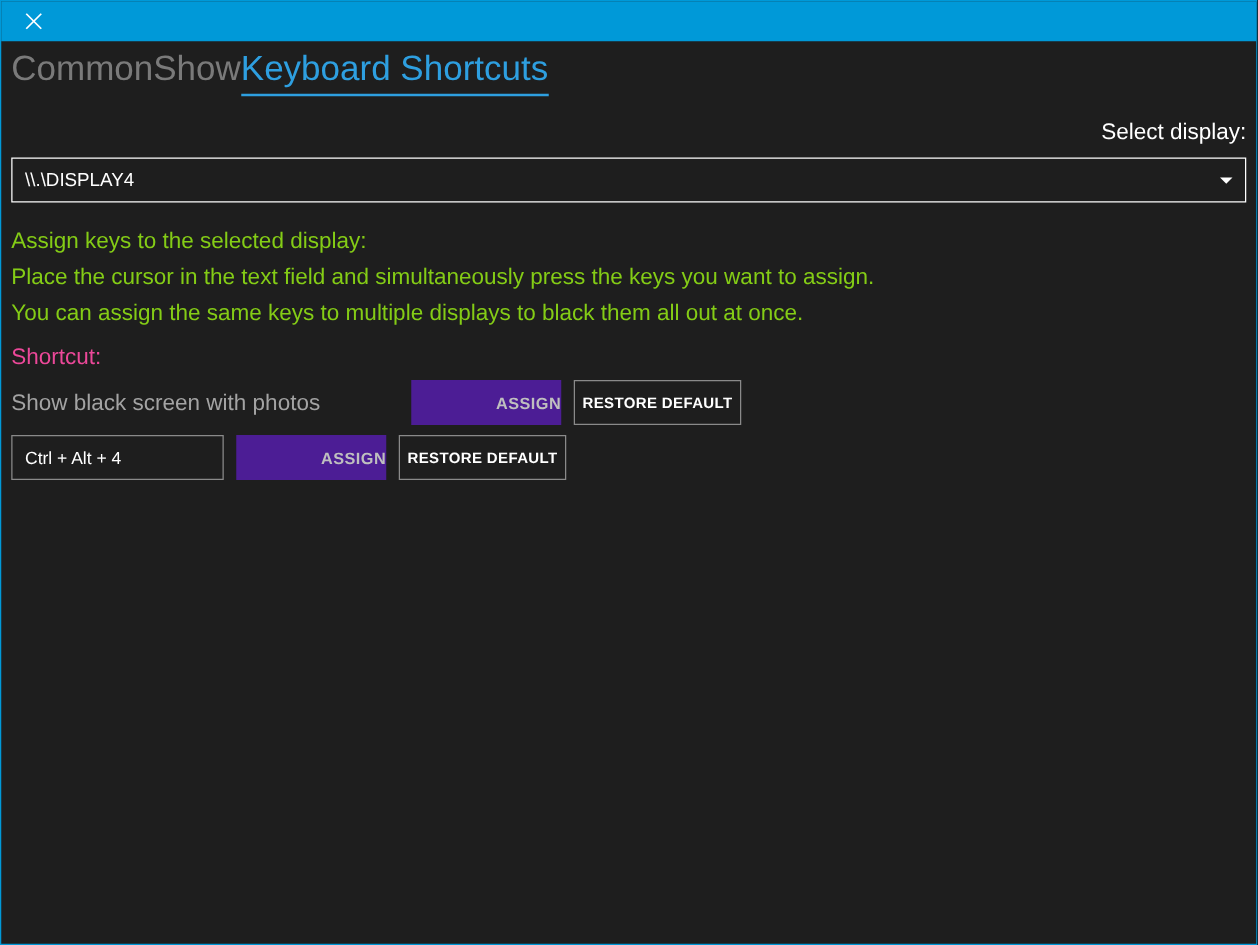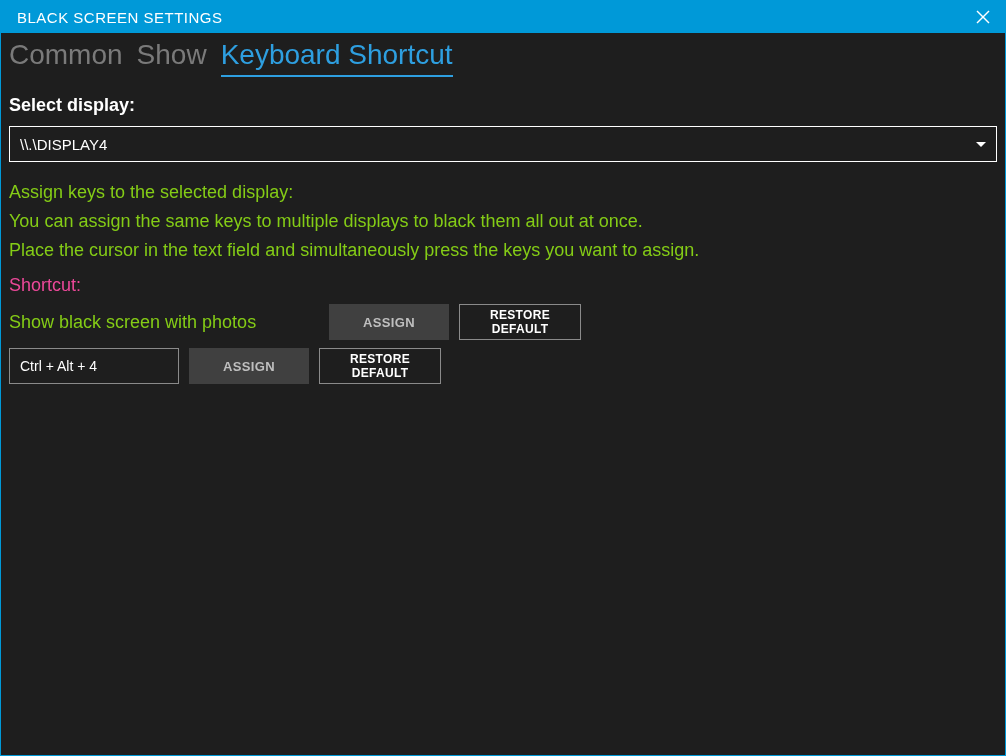--- a/index.html
+++ b/index.html
@@ -51,40 +51,40 @@
     stroke-width: 1.4;
   }
   .content {
     flex: 1;
     padding: 6px 8px 8px 8px;
     color: #e8e8e8;
     overflow: hidden;
   }
   .tabs {
     display: flex;
-    gap: 14px;
     margin-bottom: 18px;
     align-items: baseline;
   }
   .tab {
     font-size: 28px;
     font-weight: 300;
     color: #7a7a7a;
     cursor: pointer;
     padding-bottom: 4px;
   }
   .tab.active {
     color: #2e9fe0;
     border-bottom: 2px solid #2e9fe0;
   }
   .section-label {
     font-size: 18px;
-    font-weight: 700;
+    font-weight: 400;
     color: #fff;
     margin-bottom: 10px;
+    text-align: right;
   }
   .combo {
     width: 100%;
     height: 36px;
     background: #1e1e1e;
     border: 1px solid #fff;
     color: #fff;
     font-size: 15px;
     padding: 12px 10px;
     display: flex;
@@ -123,91 +123,91 @@
     color: #fff;
   }
   .grid-row {
     display: flex;
     align-items: center;
     margin-bottom: 8px;
   }
   .row-label {
     width: 320px;
     font-size: 18px;
-    color: #84cc16;
+    color: #a3a3a3;
   }
   .shortcut-input {
     width: 170px;
     height: 36px;
     background: #1e1e1e;
     border: 1px solid #8a8a8a;
     color: #fff;
     font-size: 14px;
     padding: 0 10px;
     display: flex;
     align-items: center;
     margin-right: 10px;
   }
   .btn-assign {
     width: 120px;
     height: 36px;
-    background: #404040;
+    background: #4c1d95;
     border: none;
     color: #bfbfbf;
     font-size: 13px;
     font-weight: 700;
     letter-spacing: 0.4px;
     cursor: default;
     margin-right: 10px;
+    text-align: right;
   }
   .btn-restore {
-    width: 122px;
+    width: 134px;
     height: 36px;
     background: #1e1e1e;
     border: 1px solid #8a8a8a;
     color: #fff;
     font-size: 12px;
     font-weight: 700;
     letter-spacing: 0.3px;
     cursor: pointer;
   }
 </style>
 </head>
 <body>
 
 <div class="window">
 
   <div class="titlebar">
-    <div class="titlebar-title">BLACK SCREEN SETTINGS</div>
     <div class="close-btn">
       <svg viewBox="0 0 14 14">
         <line x1="1" y1="1" x2="13" y2="13"></line>
         <line x1="13" y1="1" x2="1" y2="13"></line>
       </svg>
     </div>
   </div>
 
   <div class="content">
 
     <div class="tabs">
       <div class="tab">Common</div>
       <div class="tab">Show</div>
-      <div class="tab active">Keyboard Shortcut</div>
+      <div class="tab active">Keyboard Shortcuts</div>
     </div>
 
     <div class="section-label">Select display:</div>
 
     <div class="combo">
       <span>\\.\DISPLAY4</span>
       <span class="caret"></span>
     </div>
 
     <div class="help-text">Assign keys to the selected display:</div>
+    <div class="help-text">Place the cursor in the text field and simultaneously press the keys you want to assign.</div>
     <div class="help-text">You can assign the same keys to multiple displays to black them all out at once.</div>
-    <div class="help-text">Place the cursor in the text field and simultaneously press the keys you want to assign.</div>
 
     <div class="grid">
       <div class="grid-header">
         <div class="col-shortcut-label">Shortcut:</div>
       </div>
 
       <div class="grid-row">
         <div class="row-label">Show black screen with photos</div>
         <button class="btn-assign" disabled="">ASSIGN</button>
         <button class="btn-restore">RESTORE DEFAULT</button>

